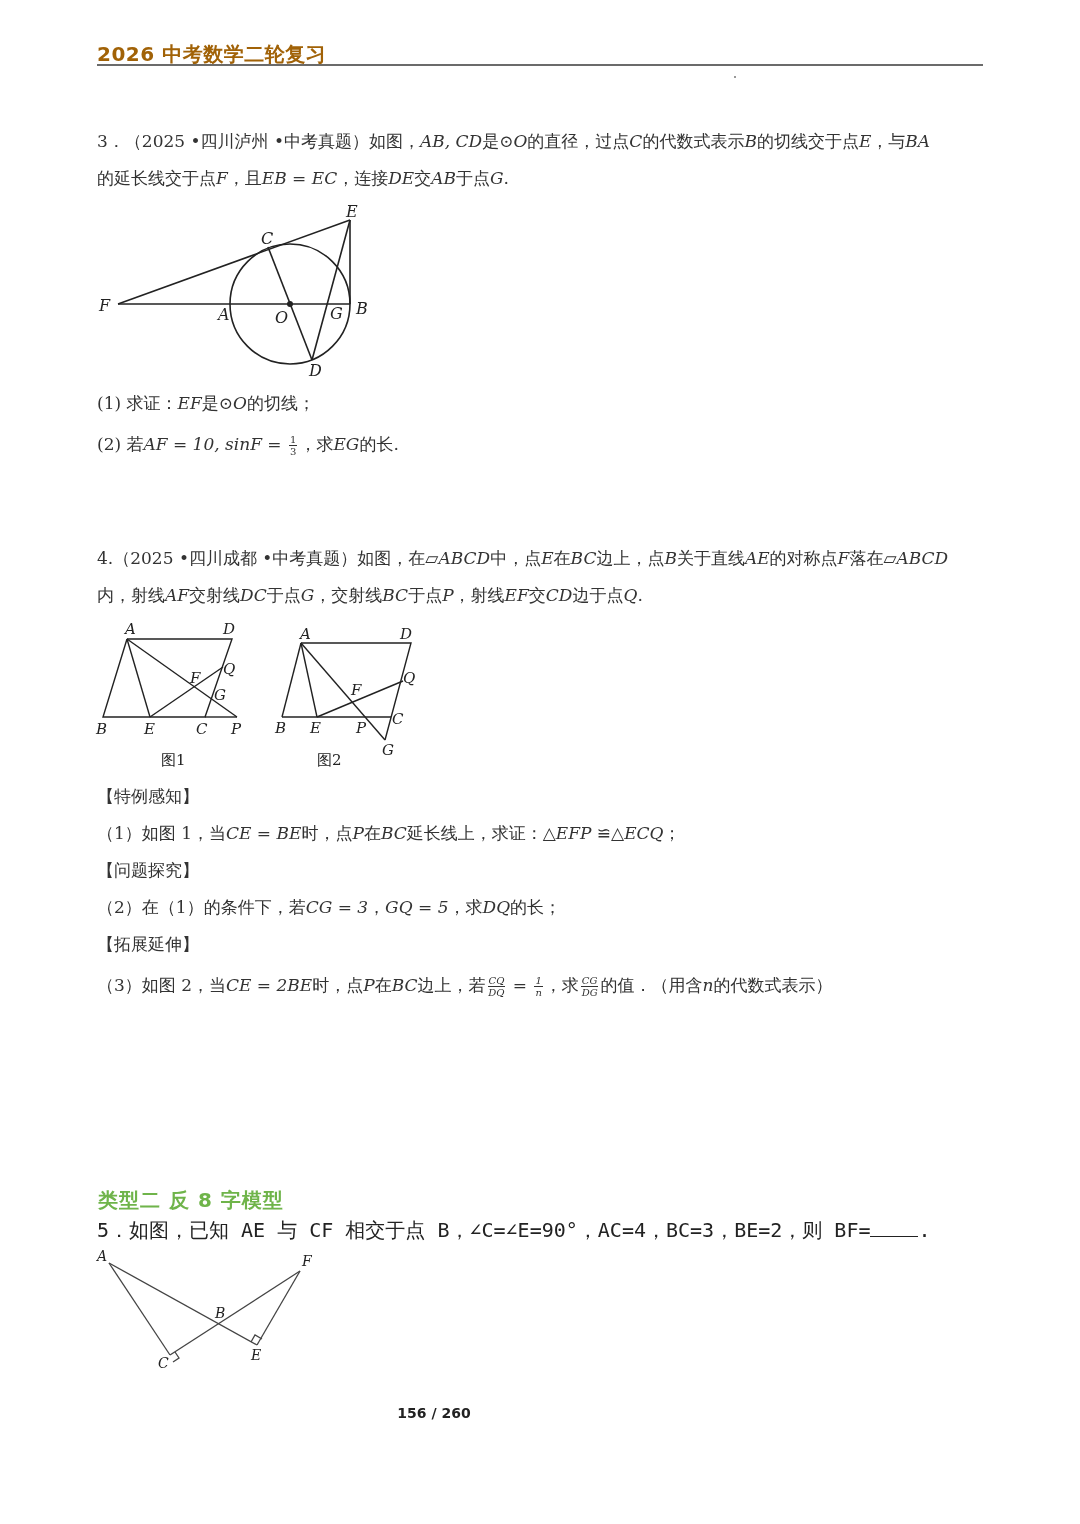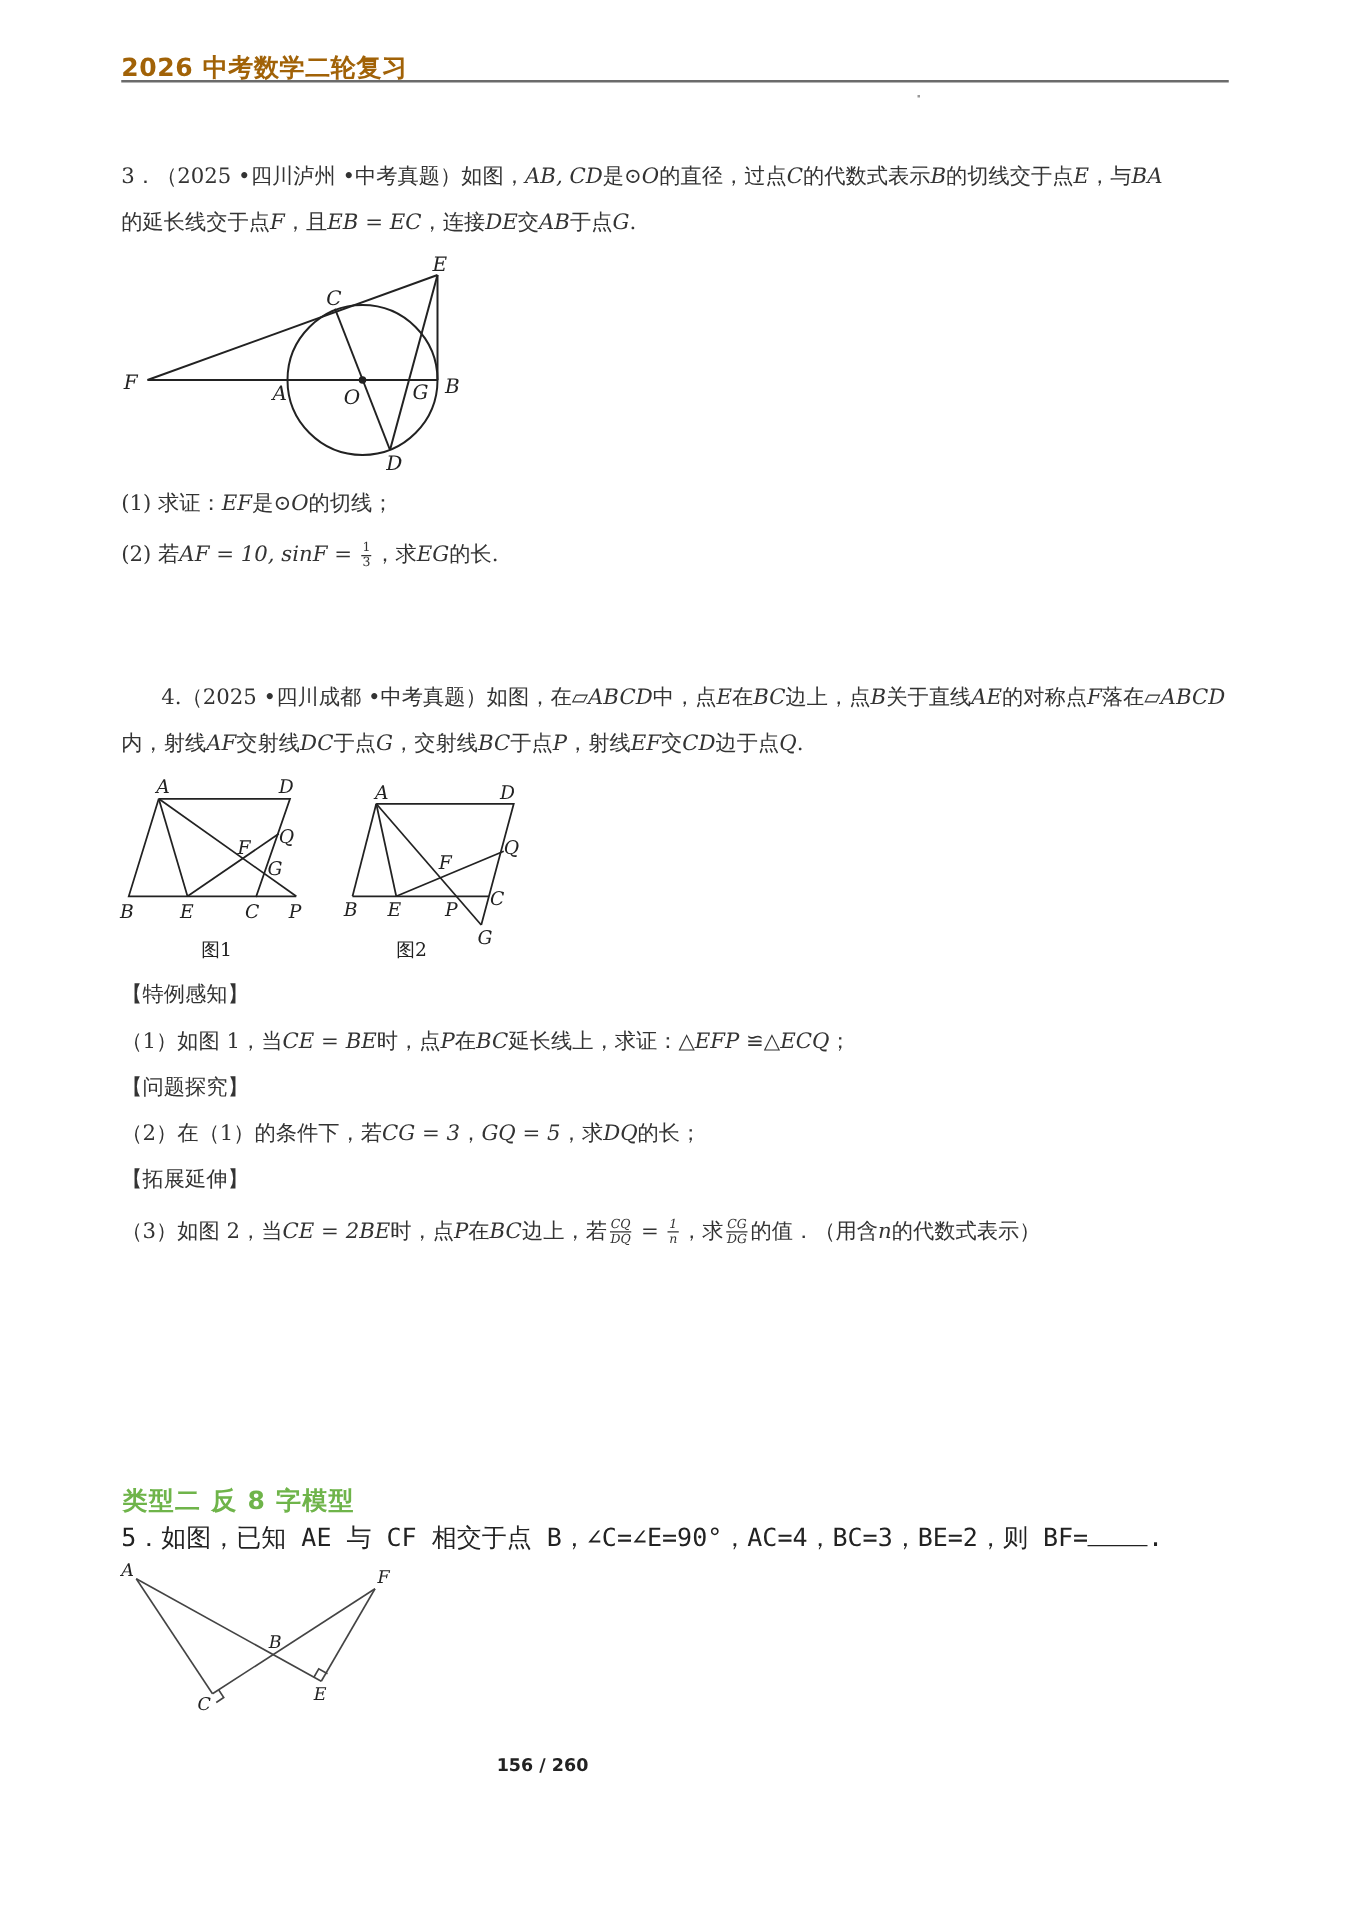--- a/index.html
+++ b/index.html
@@ -118,21 +118,21 @@
   </g>
 </svg>
 
 <div class="abs text-line" style="left:97px; top:392px;">
   <span>(1) 求证：</span><span class="math">EF</span><span>是⊙</span><span class="math">O</span><span>的切线；</span>
 </div>
 <div class="abs text-line" style="left:97px; top:433px;">
   <span>(2) 若</span><span class="math">AF = 10, sinF = </span><span class="frac"><span class="num">1</span><span>3</span></span><span>，求</span><span class="math">EG</span><span>的长.</span>
 </div>
 
-<div class="abs text-line" style="left:97px; top:547px;margin-left:32px;">
+<div class="abs text-line" style="left:97px; top:547px;">
   <span>4.（2025 •四川成都 •中考真题）如图，在▱</span><span class="math">ABCD</span><span>中，点</span><span class="math">E</span><span>在</span><span class="math">BC</span><span>边上，点</span><span class="math">B</span><span>关于直线</span><span class="math">AE</span><span>的对称点</span><span class="math">F</span><span>落在▱</span><span class="math">ABCD</span>
 </div>
 <div class="abs text-line" style="left:97px; top:584px;">
   <span>内，射线</span><span class="math">AF</span><span>交射线</span><span class="math">DC</span><span>于点</span><span class="math">G</span><span>，交射线</span><span class="math">BC</span><span>于点</span><span class="math">P</span><span>，射线</span><span class="math">EF</span><span>交</span><span class="math">CD</span><span>边于点</span><span class="math">Q</span><span>.</span>
 </div>
 
 <div class="abs text-line" style="left:97px; top:785px;">【特例感知】</div>
 <div class="abs text-line" style="left:97px; top:822px;">
   <span>（1）如图 1，当</span><span class="math">CE = BE</span><span>时，点</span><span class="math">P</span><span>在</span><span class="math">BC</span><span>延长线上，求证：△</span><span class="math">EFP</span><span> ≌△</span><span class="math">ECQ</span><span>；</span>
 </div>

